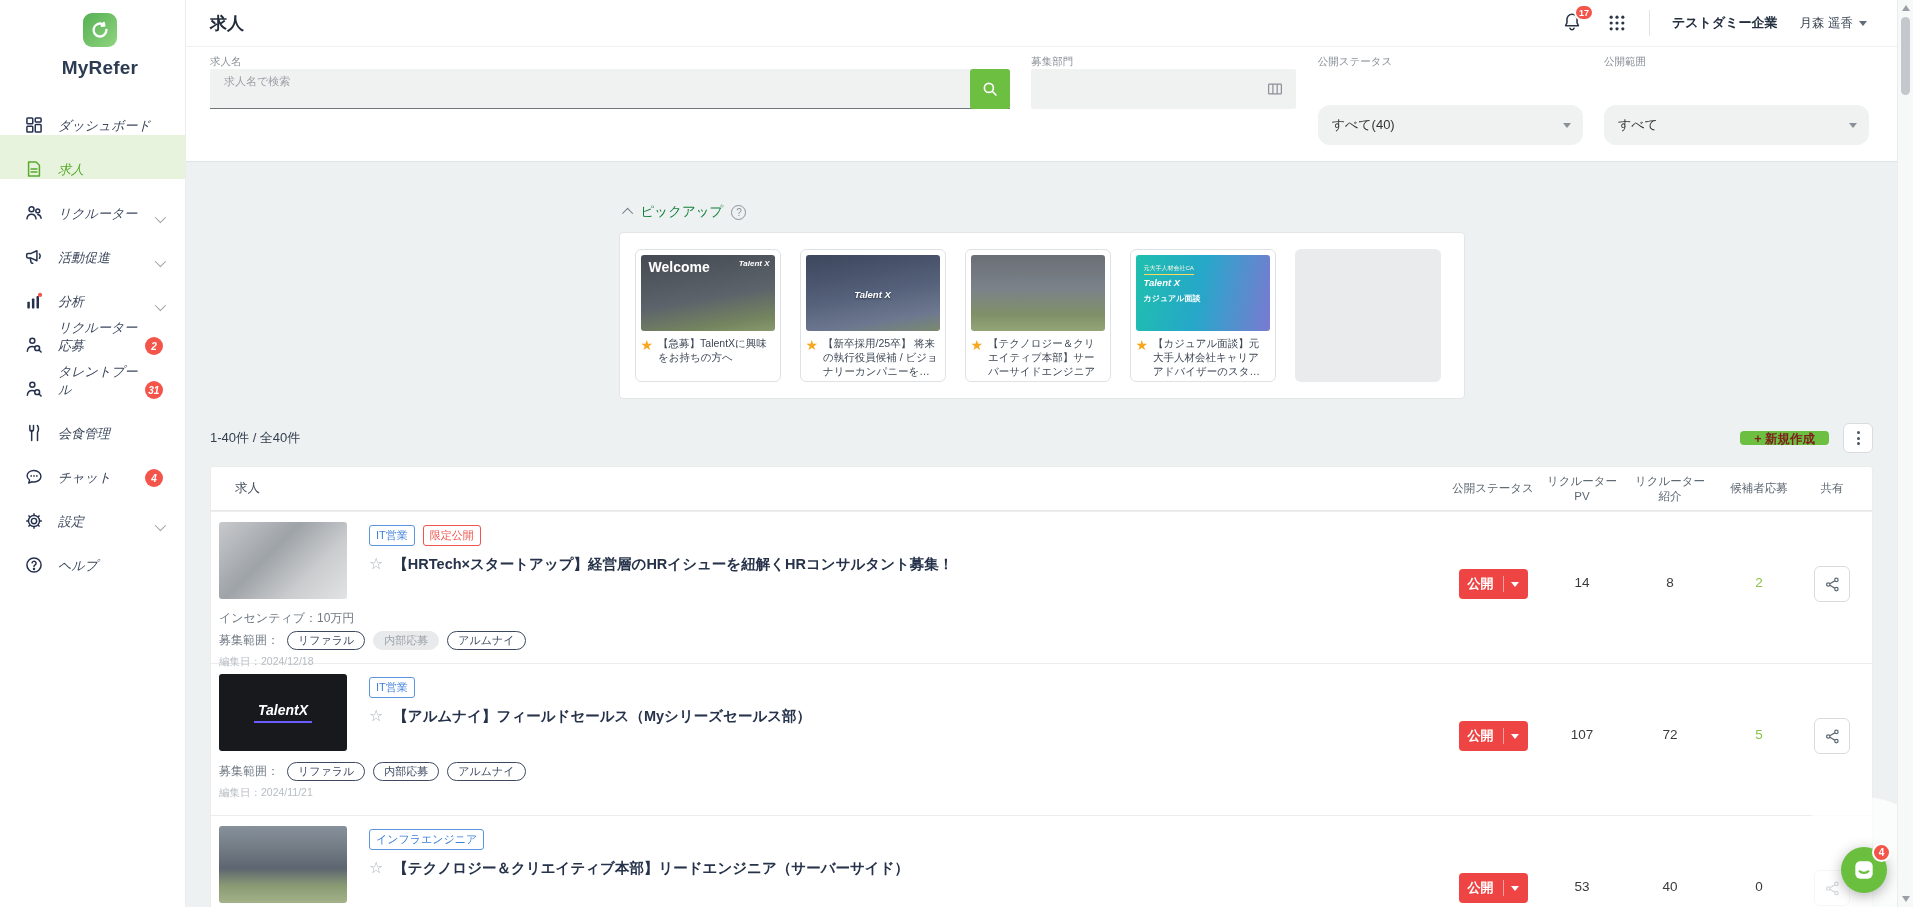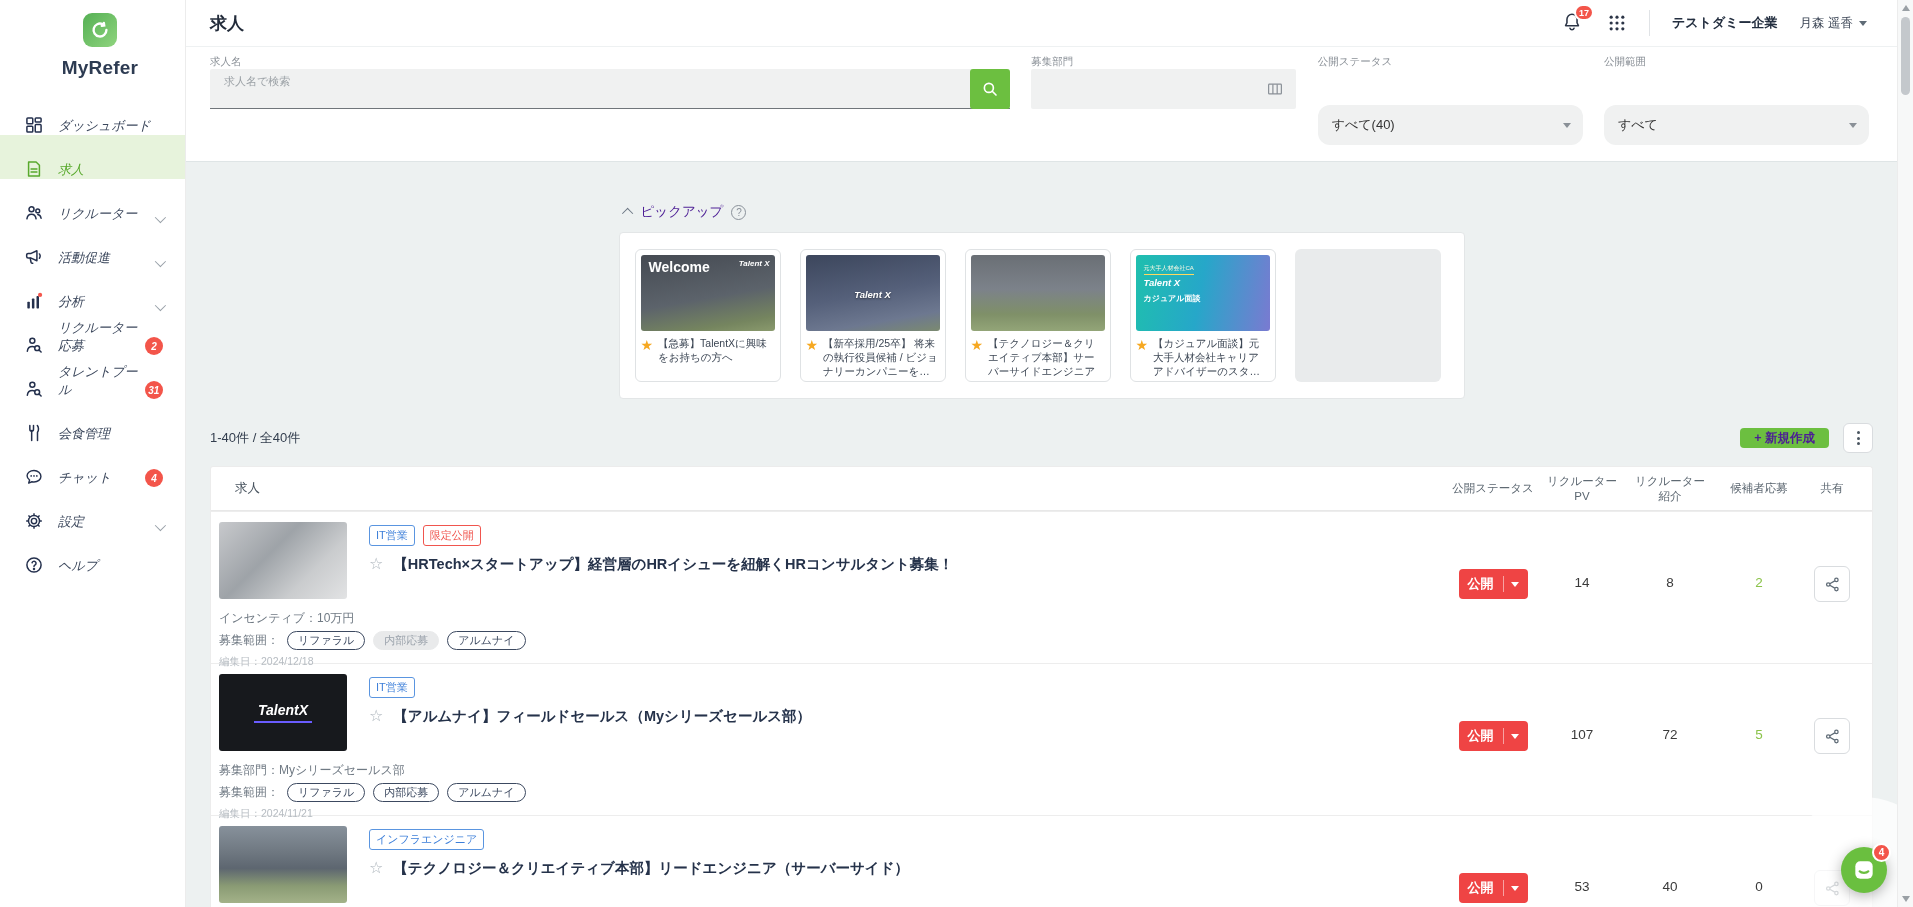--- a/index.html
+++ b/index.html
@@ -50,21 +50,21 @@
   .plain-input svg { width:18px; height:18px; }
   .select-box { height:40px; background:#f0f1f1; border-radius:12px; display:flex; align-items:center; justify-content:space-between; padding:0 12px 0 14px; font-size:13px; color:#333; cursor:pointer;margin-top:36px; }
   .sel-arrow { width:0; height:0; border-left:4.5px solid transparent; border-right:4.5px solid transparent; border-top:5.5px solid #8a9097; }
 
   
   .content { flex:1; padding:0 40px 0 24px; overflow:hidden; position:relative; }
 
   .pickup-wrap { width:846px; margin:40px auto 0; }
   .pickup-head { display:flex; align-items:center; gap:8px; padding-left:6px; height:20px; cursor:pointer; }
   .chev-up { width:8px; height:8px; border-right:1.7px solid #6b7683; border-bottom:1.7px solid #6b7683; transform:rotate(-135deg) translateY(-2px); }
-  .pickup-title { font-size:13.5px; color:#4c1d95; }
+  .pickup-title { font-size:13.5px; color:#15803d; }
   .help-circle { width:15px; height:15px; border:1.4px solid #8a919a; border-radius:50%; color:#8a919a; font-size:10px; display:flex; align-items:center; justify-content:center; }
   .pickup-panel { margin-top:10px; background:#fff; border:1px solid #e3e6e7; border-radius:4px; padding:16px 15px; display:flex; gap:19px; }
   .pcard { width:146px; height:133px; border:1px solid #dfe2e4; border-radius:6px; background:#fff; padding:5px 5px 7px; cursor:pointer; }
   .pcard-img { height:76px; border-radius:3px; position:relative; overflow:hidden; }
   .img-a { background:linear-gradient(170deg,#454a52 0%,#5c636b 55%,#75855f 85%,#8a9a6d 100%); }
   .img-b { background:linear-gradient(170deg,#3c465c 0%,#55607a 50%,#6d7890 80%,#7b8a70 100%); }
   .img-c { background:linear-gradient(180deg,#6a6f75 0%,#7c828a 45%,#7f9068 78%,#93a578 100%); }
   .img-d { background:linear-gradient(100deg,#1fbfae 0%,#26a7c9 48%,#7a7ad1 100%); }
   .ovl { position:absolute; color:#fff; }
   .ovl-tl { top:4px; left:8px; font-size:14px; font-weight:bold; }
@@ -75,21 +75,21 @@
   .ovl-d2 { top:38px; left:8px; font-size:8px; font-weight:bold; }
   .pcard-cap { display:flex; gap:5px; margin-top:6px; }
   .star-f { color:#f6a821; font-size:14px; line-height:1; flex-shrink:0; margin-top:1px; }
   .cap-text { font-size:10.5px; line-height:1.32; color:#3c4654; height:42px; overflow:hidden; display:-webkit-box; -webkit-line-clamp:3; -webkit-box-orient:vertical; }
   .pcard-ph { width:146px; height:133px; background:#e9ebec; border-radius:6px; }
 
   
   .list-toolbar { margin-top:24px; display:flex; justify-content:space-between; align-items:center; }
   .count-text { font-size:13px; color:#333e4e; }
   .toolbar-right { display:flex; align-items:center; gap:14px; }
-  .create-btn { background:#6cbf40; color:#4c1d95; border:none; border-radius:4px; height:20px; padding:0 14px; font-size:12.5px; font-weight:bold; cursor:pointer; font-family:inherit; }
+  .create-btn { background:#6cbf40; color:#7f1d1d; border:none; border-radius:4px; height:14px; padding:0 14px; font-size:12.5px; font-weight:bold; cursor:pointer; font-family:inherit; }
   .kebab-btn { width:30px; height:30px; background:#fff; border:1px solid #d9dcdf; border-radius:6px; display:flex; flex-direction:column; align-items:center; justify-content:center; gap:2.5px; cursor:pointer; }
   .kebab-btn i { width:3px; height:3px; background:#4a5560; border-radius:50%; }
 
   
   .table { margin-top:13px; background:#fff; border-radius:3px 3px 0 0; border:1px solid #ececec; border-bottom:none; }
   .thead { display:flex; align-items:center; height:44px; padding:0 12px 0 8px; border-bottom:1px solid #e8e8e8; }
   .th-job { flex:1; font-size:12.5px; color:#4a5560; padding-left:16px; }
   .hcell { font-size:11.5px; color:#5b6670; text-align:center; line-height:1.25; }
   .col-status { width:90px; } .col-pv { width:88px; } .col-intro { width:88px; } .col-apply { width:90px; } .col-share { width:56px; }
 
@@ -489,21 +489,20 @@
               <div class="tag-row">
                 <span class="tag tag-blue">IT営業</span>
               </div>
               <div class="title-row">
                 <span class="star-o">☆</span>
                 <span class="job-title">【アルムナイ】フィールドセールス（Myシリーズセールス部）</span>
               </div>
             </div>
           </div>
           <div class="meta">
-            <div class="meta-line">募集部門：Myシリーズセールス部</div>
             <div class="scope-line">
               <span class="scope-label">募集範囲：</span>
               <span class="pill">リファラル</span>
               <span class="pill">内部応募</span>
               <span class="pill">アルムナイ</span>
             </div>
             <div class="edited">編集日：2024/11/21</div>
           </div>
         </div>
         <div class="cell col-status">

